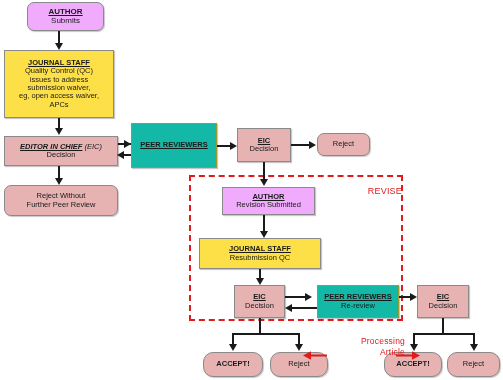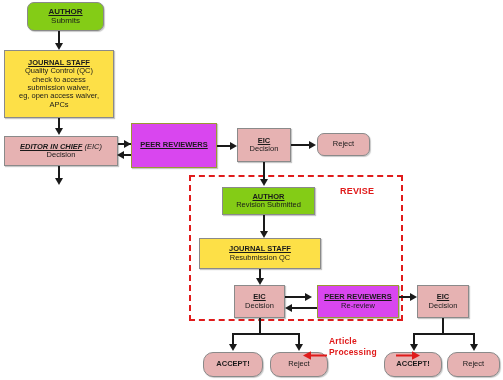--- a/index.html
+++ b/index.html
@@ -29,24 +29,24 @@
     line-height:1.12;
     box-shadow:1px 1px 1px rgba(0,0,0,.22);
   }
   .node .ttl{
     font-weight:bold;
     text-decoration:underline;
     white-space:nowrap;
   }
   .node .sub{white-space:nowrap;}
 
-  .blue{background:#84cc16;}
+  .blue{background:#f0abfc;}
   .grey{background:#fde047;}
   .pink{background:#e6b2b2;}
-  .yellow{background:#d946ef;border-color:#999933;}
+  .yellow{background:#14b8a6;border-color:#999933;}
   .round{border-radius:7px;}
   .round-sm{border-radius:10px;}
 
   
   .ln{position:absolute;background:#1a1a1a;}
   .ln.v{width:2px;}
   .ln.h{height:2px;}
 
   .arw{
     position:absolute;
@@ -72,22 +72,22 @@
   #revise-box{
     position:absolute;
     box-sizing:border-box;
     border:2.5px dashed #e01b1b;
     background:transparent;
     pointer-events:none;
   }
   .red-label{
     position:absolute;
     color:#e01b1b;
-    font-weight:bold;
-    text-align:left;
+    font-weight:normal;
+    text-align:right;
     line-height:1.25;
     letter-spacing:.2px;
   }
   .red-arrow{position:absolute;height:11px;}
   .red-arrow svg{display:block;}
 </style>
 </head>
 <body>
 
 <div id="canvas">
@@ -102,39 +102,43 @@
     <span class="ttl">AUTHOR</span>
     <span class="sub">Submits</span>
   </div>
 
   <div class="ln v" style="left:58px;top:31px;height:13px;"></div>
   <div class="arw down" style="left:54.5px;top:43px;"></div>
 
   <div class="node grey" style="left:4px;top:50px;width:110px;height:68px;font-size:7.5px;">
     <span class="ttl">JOURNAL STAFF</span>
     <span class="sub">Quality Control (QC)</span>
-    <span class="sub">check to access</span>
+    <span class="sub">issues to address</span>
     <span class="sub">submission waiver,</span>
     <span class="sub">eg, open access waiver,</span>
     <span class="sub">APCs</span>
   </div>
 
   <div class="ln v" style="left:58px;top:118px;height:11px;"></div>
   <div class="arw down" style="left:54.5px;top:128px;"></div>
 
   <div class="node pink" style="left:4px;top:136px;width:114px;height:30px;font-size:7.5px;">
     <span style="white-space:nowrap;font-style:italic;">
       <span class="ttl">EDITOR IN CHIEF</span><span> (EIC)</span>
     </span>
     <span class="sub">Decision</span>
   </div>
 
   <div class="ln v" style="left:58px;top:166px;height:13px;"></div>
   <div class="arw down" style="left:54.5px;top:178px;"></div>
 
+  <div class="node pink round" style="left:4px;top:185px;width:114px;height:31px;font-size:7.5px;">
+    <span class="sub">Reject Without</span>
+    <span class="sub">Further Peer Review</span>
+  </div>
 
   <div class="ln h" style="left:118px;top:143px;width:7px;"></div>
   <div class="ln v" style="left:123px;top:143px;height:0px;"></div>
   <div class="arw right" style="left:124px;top:139.5px;"></div>
   <div class="ln h" style="left:124px;top:143px;width:8px;"></div>
 
   <div class="ln h" style="left:124px;top:154px;width:9px;"></div>
   <div class="arw left" style="left:117px;top:150.5px;"></div>
 
   <div class="node yellow" style="left:131px;top:123px;width:86px;height:45px;font-size:7.5px;">
@@ -223,22 +227,22 @@
 
   <div class="node pink round-sm" style="left:384px;top:352px;width:58px;height:25px;font-size:7.5px;">
     <span class="sub" style="font-weight:bold;">ACCEPT!</span>
   </div>
 
   <div class="node pink round-sm" style="left:447px;top:352px;width:53px;height:25px;font-size:7.5px;">
     <span class="sub">Reject</span>
   </div>
 
   <div class="red-label" style="left:329px;top:336px;width:76px;font-size:8.5px;">
+    <div>Processing</div>
     <div>Article</div>
-    <div>Processing</div>
   </div>
 
   <div class="red-arrow" style="left:303px;top:350px;width:24px;">
     <svg width="24" height="11" viewBox="0 0 24 11">
       <line x1="24" y1="5.5" x2="7" y2="5.5" stroke="#e01b1b" stroke-width="2"></line>
       <polygon points="0,5.5 8,1.3 8,9.7" fill="#e01b1b"></polygon>
     </svg>
   </div>
 
   <div class="red-arrow" style="left:396px;top:350px;width:24px;">

